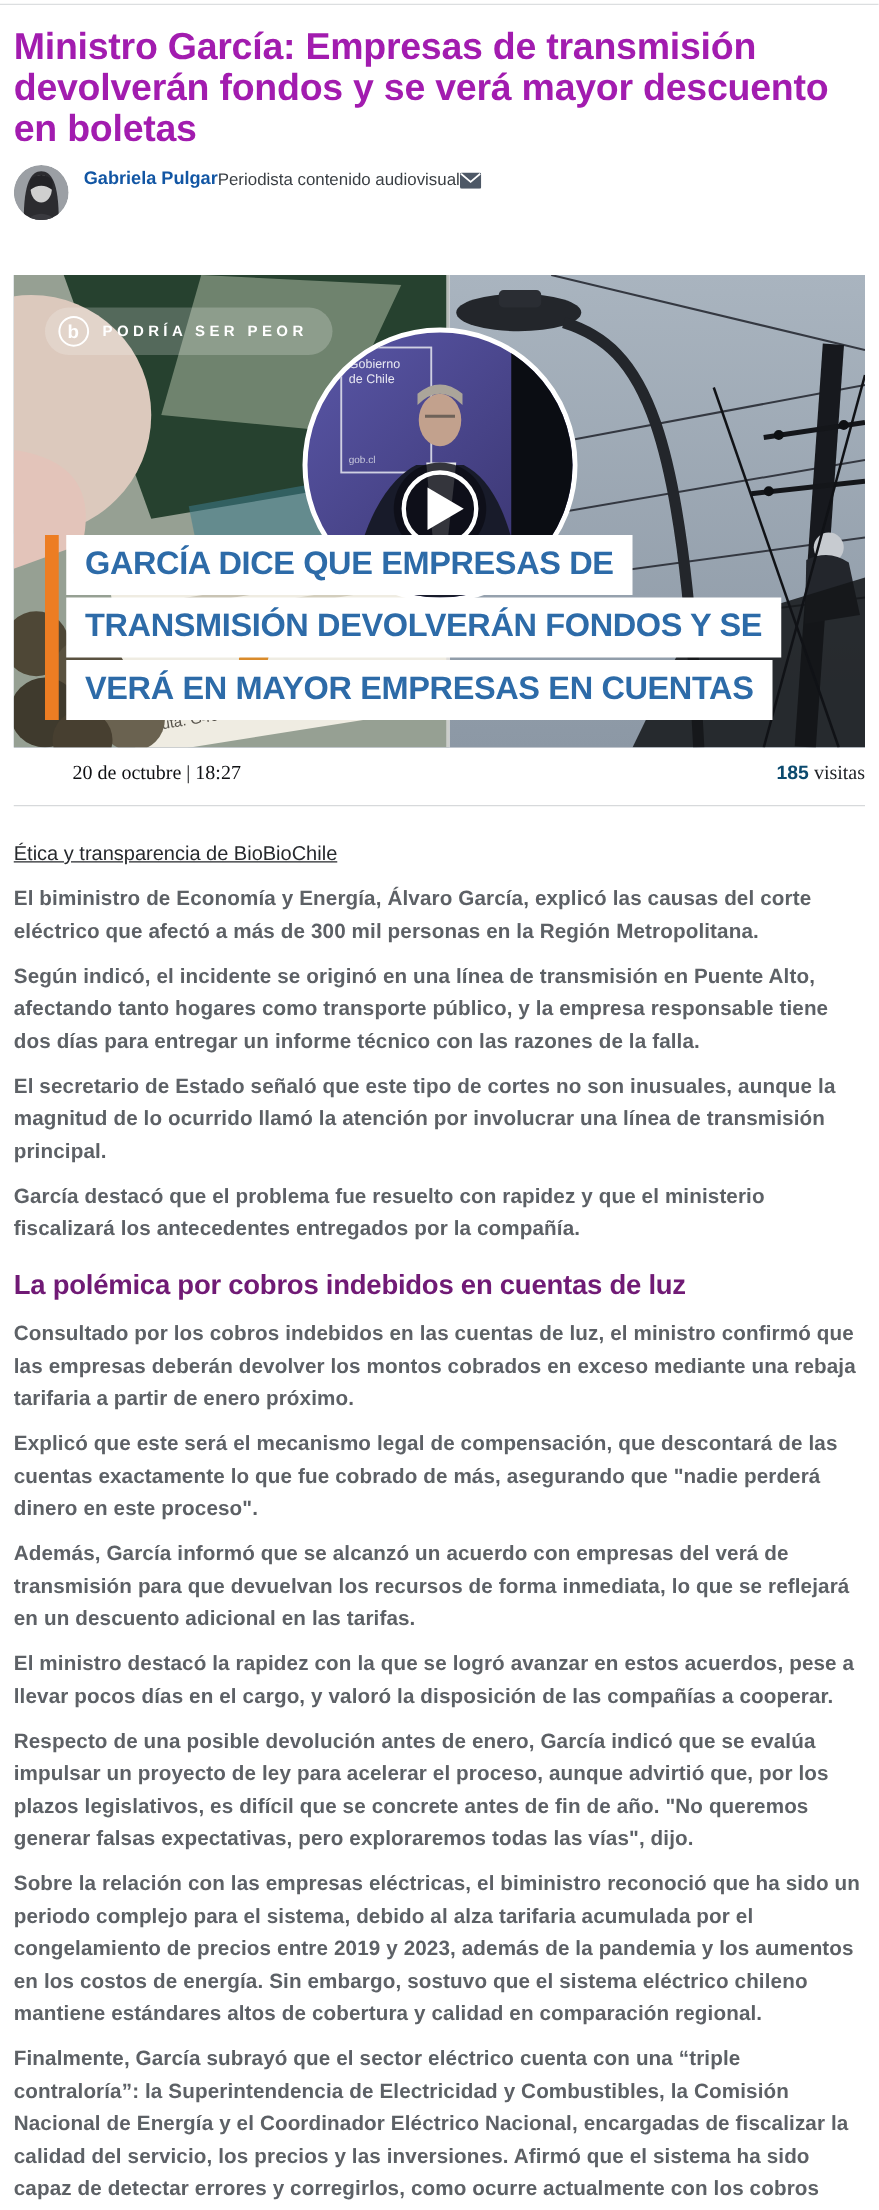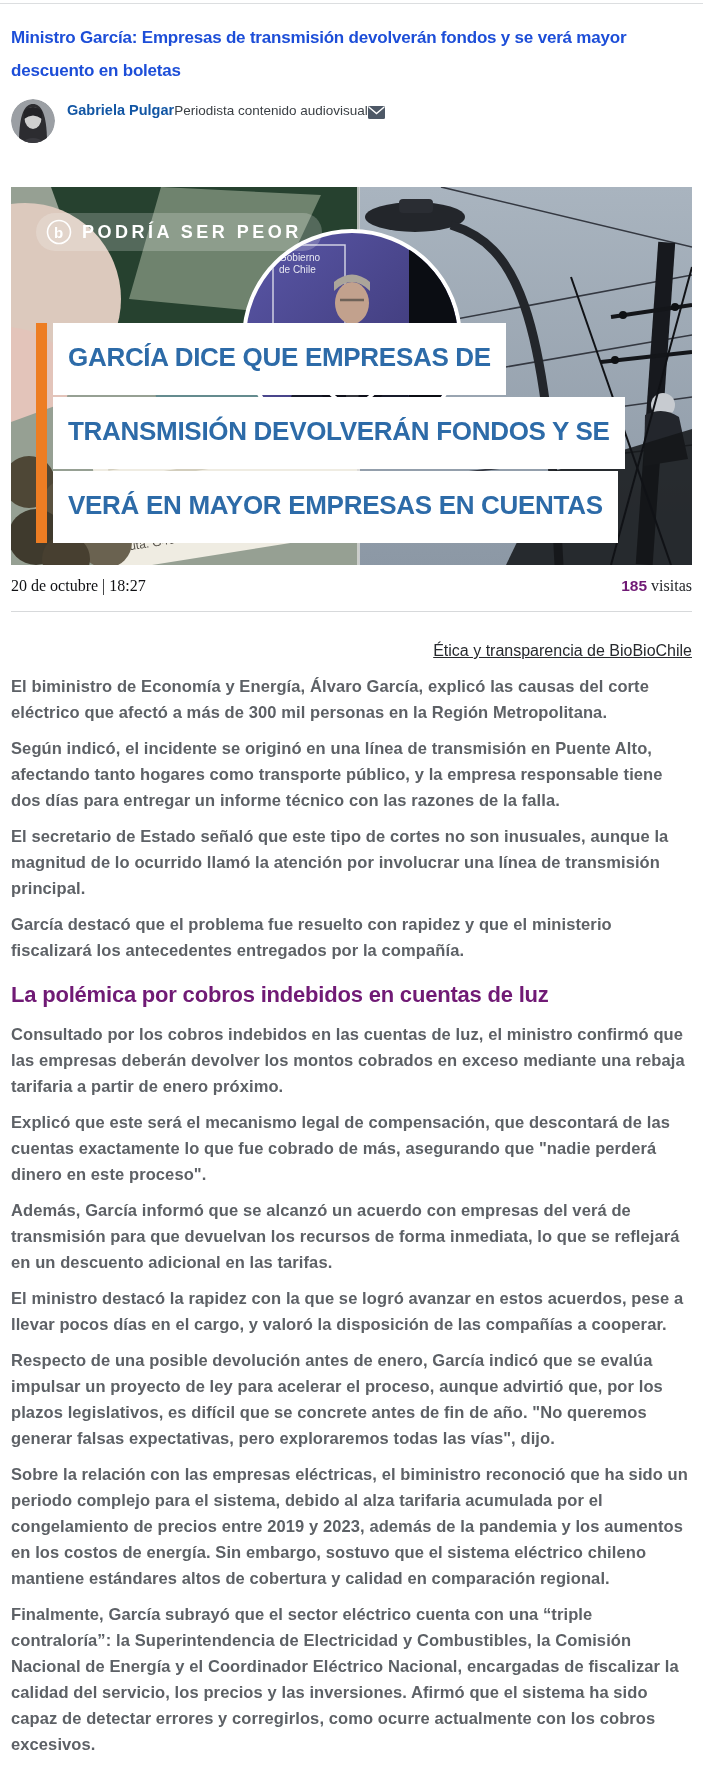--- a/index.html
+++ b/index.html
@@ -7,22 +7,22 @@
     width:703px;height:1768px;overflow:hidden;position:relative;
     font-family:"Liberation Sans","DejaVu Sans",sans-serif;
     -webkit-font-smoothing:antialiased;
   }
   .topline{height:1px;background:#dcdee0;margin-top:3px;}
   .container{padding:0 11px;}
 
   
   h1.title{
     margin:17px 0 0 0;
-    font-size:17px;line-height:33px;font-weight:700;
-    letter-spacing:-0.2px;color:#1d4ed8;
+    font-size:30px;line-height:33px;font-weight:700;
+    letter-spacing:-0.2px;color:#a21caf;
   }
 
   
   .author-row{display:flex;align-items:flex-start;margin-top:12px;}
   .avatar{width:44px;height:44px;border-radius:50%;overflow:hidden;flex:0 0 44px;display:block;cursor:pointer;}
   .author-info{margin-left:12px;display:flex;flex-direction:row;}
   .author-name{font-size:14.5px;font-weight:700;color:#1256a4;text-decoration:none;line-height:18px;margin-top:2px;cursor:pointer;}
   .author-role{font-size:13.5px;color:#3a3f44;line-height:17px;margin-top:3px;}
   .mail-btn{margin-top:6px;width:17px;height:13px;display:block;cursor:pointer;}
 
@@ -32,45 +32,45 @@
     overflow:hidden;background:#8e9aa7;cursor:pointer;
   }
   .video-wrap svg.scene{position:absolute;inset:0;display:block;}
   .badge{
     position:absolute;top:26px;left:25px;
     display:flex;align-items:center;gap:10px;
     background:rgba(250,250,252,0.22);
     border-radius:20px;padding:6px 20px 6px 10px;
   }
   .badge-label{
-    color:#ffffff;font-size:18px;font-weight:700;letter-spacing:3.5px;
+    color:#ffffff;font-size:12px;font-weight:700;letter-spacing:3.5px;
     line-height:15px;white-space:nowrap;
   }
   .caption{
     position:absolute;left:25px;bottom:22px;
     display:flex;align-items:stretch;
   }
   .caption-bar{width:11px;background:#ed7d23;flex:0 0 11px;}
   .caption-lines{display:flex;flex-direction:column;gap:2px;margin-left:6px;align-items:flex-start;}
   .caption-line{
     background:#ffffff;color:#2d6ba8;
     font-size:26px;font-weight:800;letter-spacing:-0.3px;
-    height:40px;line-height:36px;padding:16px 15px;white-space:nowrap;
+    height:40px;line-height:36px;padding:4px 15px;white-space:nowrap;
   }
 
   
   .meta-row{display:flex;justify-content:space-between;align-items:baseline;margin-top:12px;}
-  .date{font-family:"Liberation Serif","DejaVu Serif",serif;font-size:16px;color:#101114;}
+  .date{font-family:"Liberation Serif","DejaVu Serif",serif;font-size:16px;color:#101114;margin-left:47px;}
   .views{font-family:"Liberation Serif","DejaVu Serif",serif;font-size:16px;color:#24262a;}
-  .views b{font-family:"Liberation Sans",sans-serif;font-weight:700;color:#701a75;font-size:15.5px;}
+  .views b{font-family:"Liberation Sans",sans-serif;font-weight:700;color:#0c4a6e;font-size:15.5px;}
 
   .divider{height:1px;background:#d7d9db;margin-top:16px;}
 
   
-  .ethics{display:block;text-align:right;margin-top:30px;}
+  .ethics{display:block;text-align:left;margin-top:30px;}
   .ethics a{font-size:16px;color:#26292d;text-decoration:underline;cursor:pointer;}
 
   
   .article{margin-top:13px;}
   .article p{
     font-size:16.5px;line-height:26px;color:#5d6166;
     margin:0 0 10px 0;letter-spacing:0.1px;font-weight:bold;
   }
   .article p:last-child{margin-bottom:0;}
   h2.subheading{

